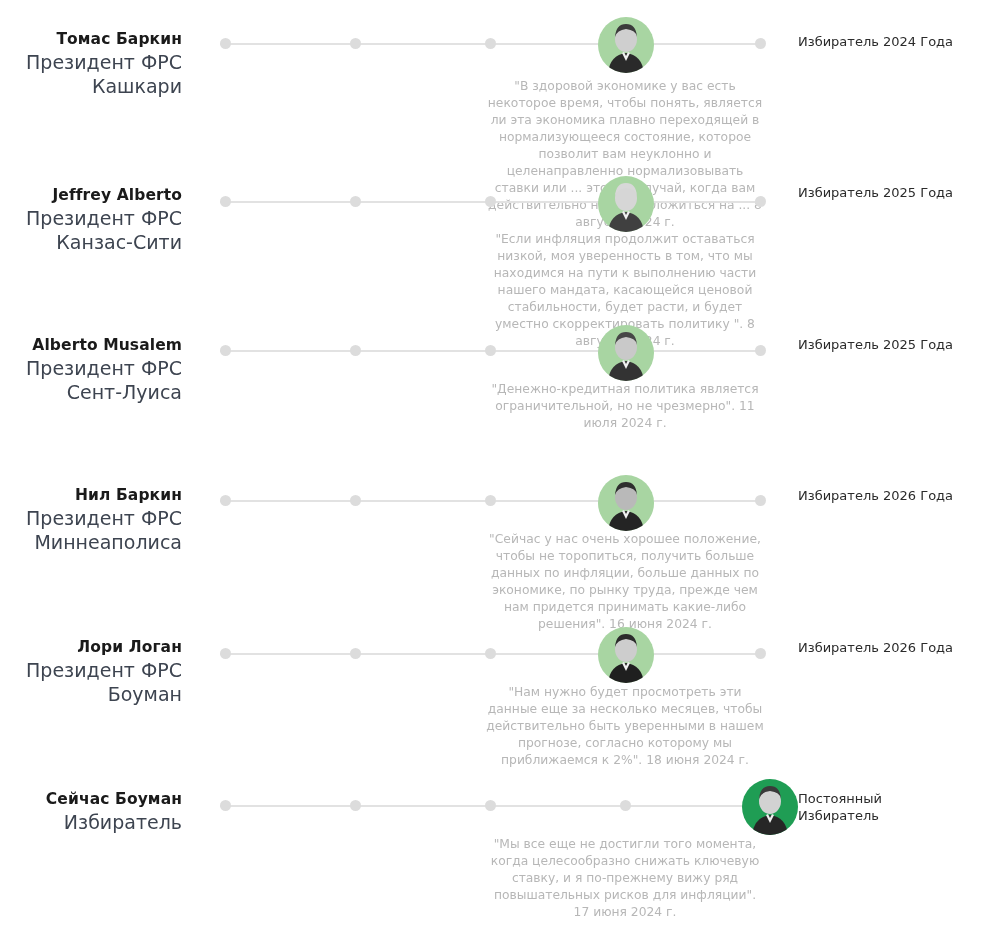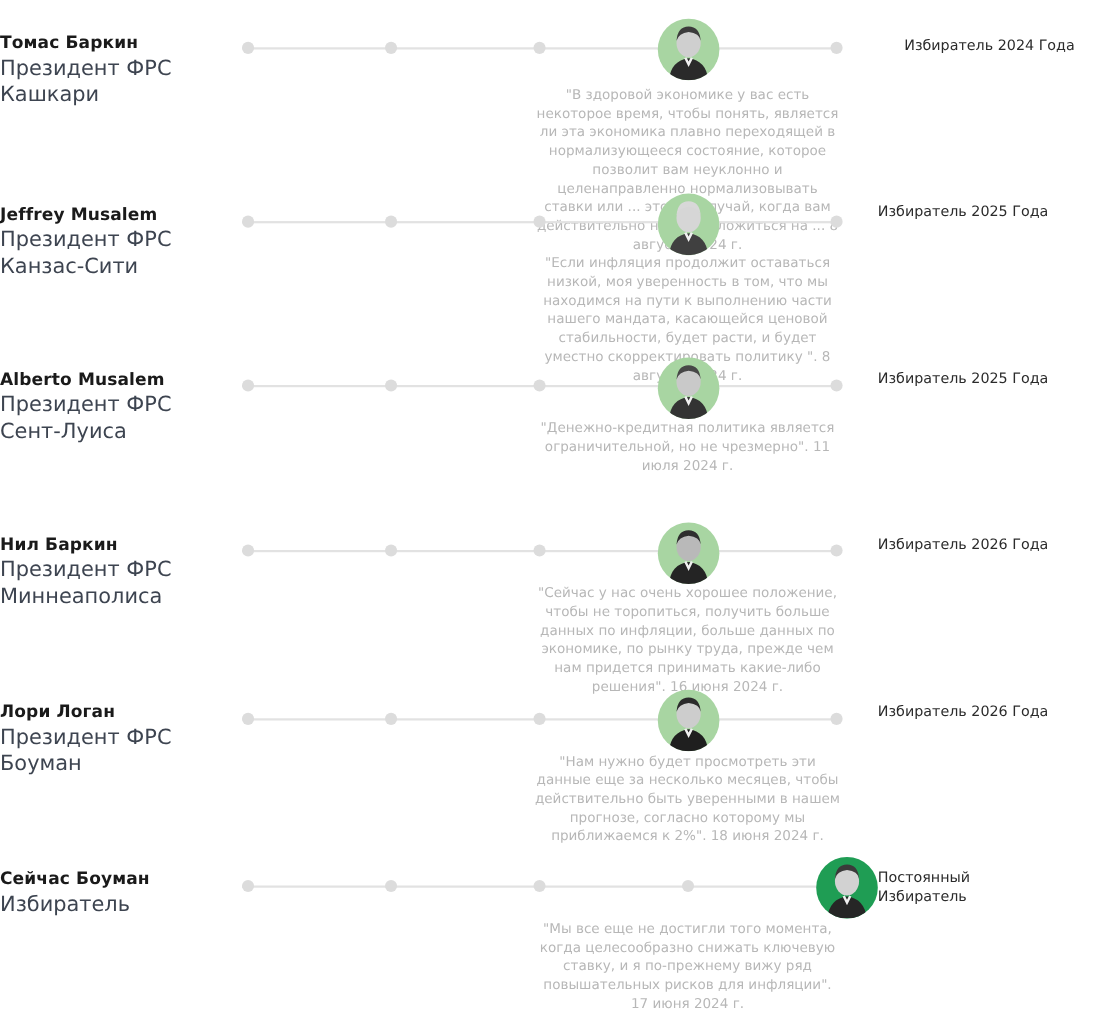--- a/index.html
+++ b/index.html
@@ -26,20 +26,21 @@
     position: absolute;
     left: 0;
     width: 1000px;
   }
 
   
   .person {
     position: absolute;
     left: 0;
     width: 182px;
+    text-align: right;
     line-height: 1.28;
   }
   .person-name {
     font-size: 15.5px;
     font-weight: bold;
     color: #1a1a1a;
     letter-spacing: 0.1px;
   }
   .person-title {
     font-size: 19px;
@@ -123,25 +124,25 @@
         <svg viewBox="0 0 56 56" xmlns="http://www.w3.org/2000/svg">
           <g>
             <ellipse cx="28" cy="22" rx="11" ry="13" fill="#cfcfcf"></ellipse>
             <path d="M17 20 Q18 7 28 7 Q38 7 39 20 Q38 13 28 12 Q19 13 17 20 Z" fill="#3b3b3b"></path>
             <path d="M10 56 Q12 38 28 36 Q44 38 46 56 Z" fill="#2a2a2a"></path>
             <path d="M24 36 L28 44 L32 36 L30 35 L28 39 L26 35 Z" fill="#f0f0f0"></path>
           </g>
         </svg>
       </div>
       <div class="quote" style="top: 78px; left: 486px;">"В здоровой экономике у вас есть некоторое время, чтобы понять, является ли эта экономика плавно переходящей в нормализующееся состояние, которое позволит вам неуклонно и целенаправленно нормализовывать ставки или ... это тот случай, когда вам действительно нужно положиться на ... 8 августа 2024 г.</div>
-      <div class="status" style="top: 33px; left: 822px;">Избиратель 2024 Года</div>
+      <div class="status" style="top: 33px; left: 798px;">Избиратель 2024 Года</div>
     </div>
     <div class="row">
       <div class="person" style="top: 186px;">
-        <div class="person-name">Jeffrey Musalem</div>
+        <div class="person-name">Jeffrey Alberto</div>
         <div class="person-title">Президент ФРС</div>
         <div class="person-title">Канзас-Сити</div>
       </div>
       <div class="track" style="top: 196px; left: 220px; width: 545px;">
         <div class="track-line"></div>
         <div class="dot" style="left: 5px;"></div>
         <div class="dot" style="left: 135px;"></div>
         <div class="dot" style="left: 270px;"></div>
         <div class="dot" style="left: 405px;"></div>
         <div class="dot" style="left: 540px;"></div>

